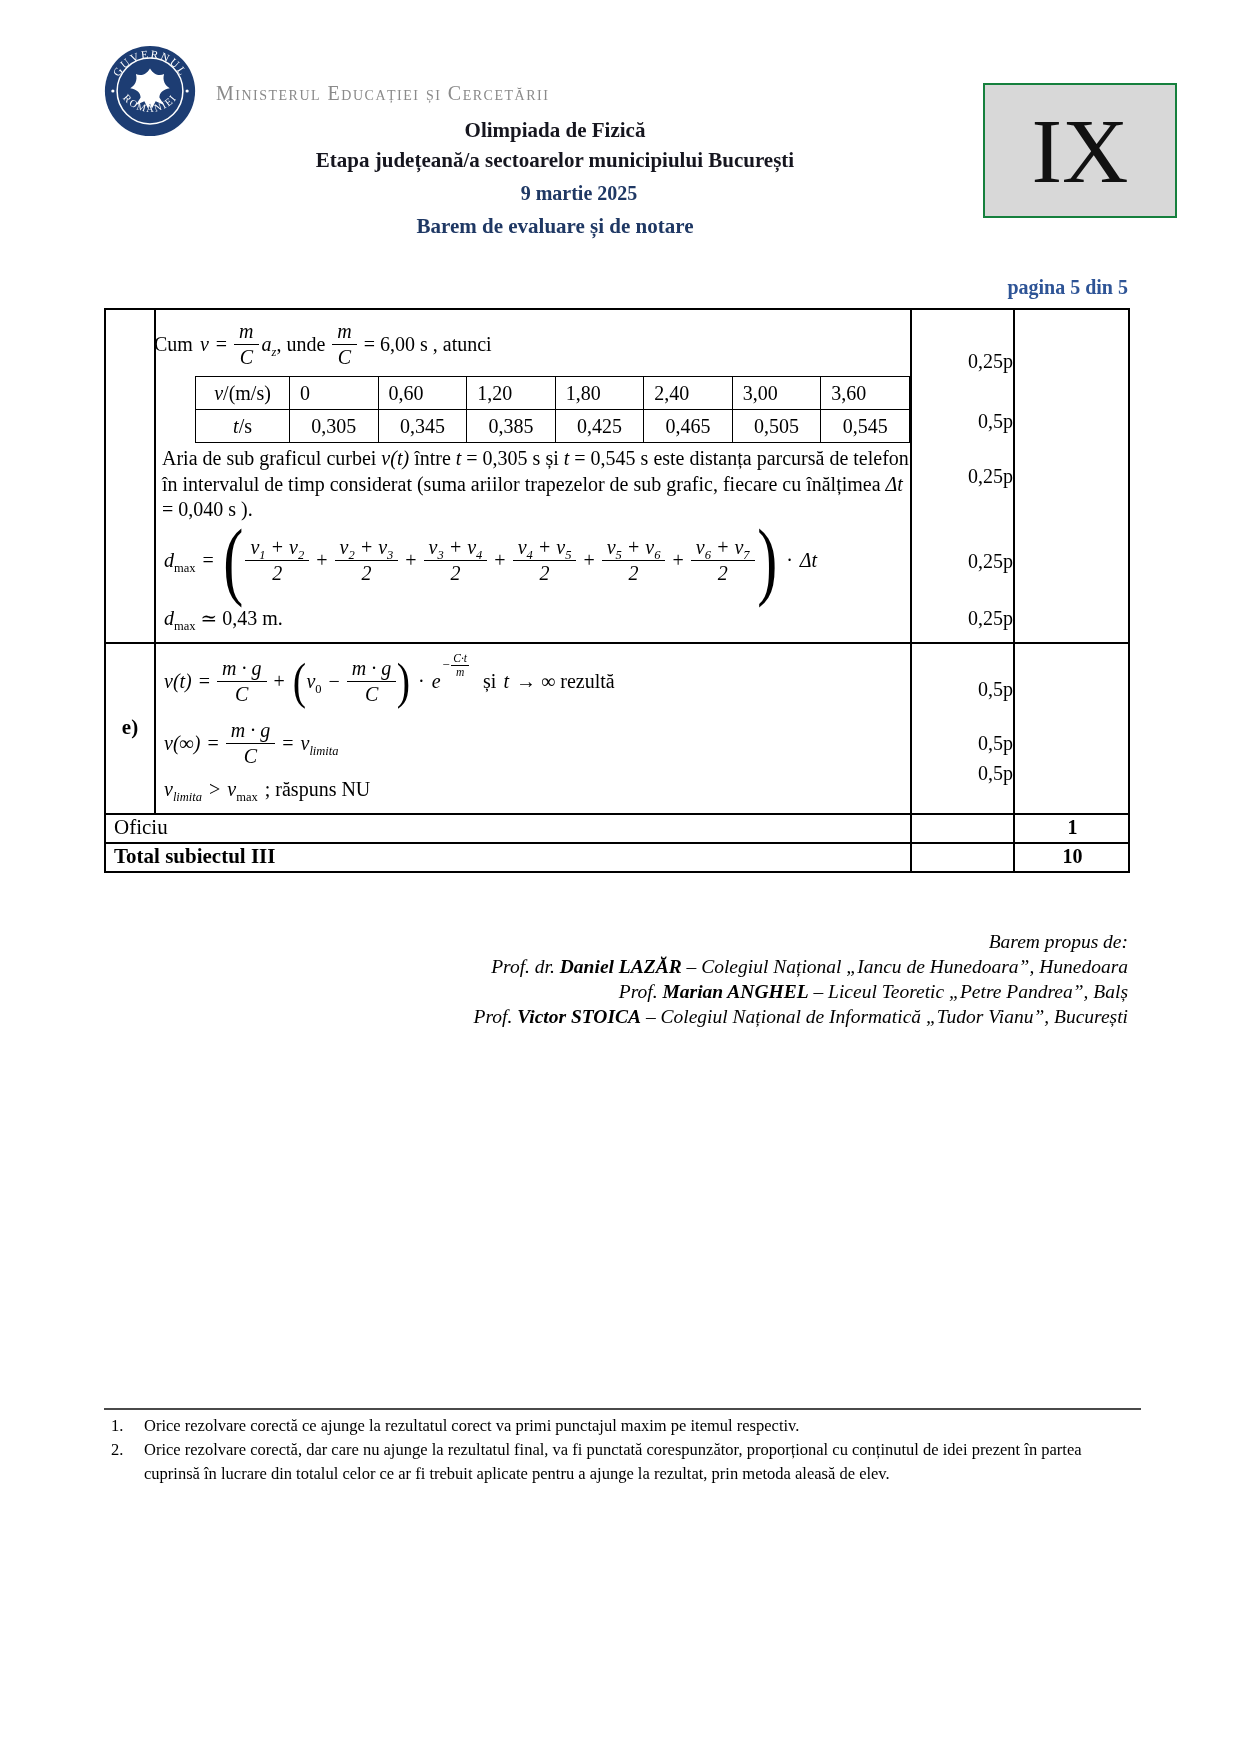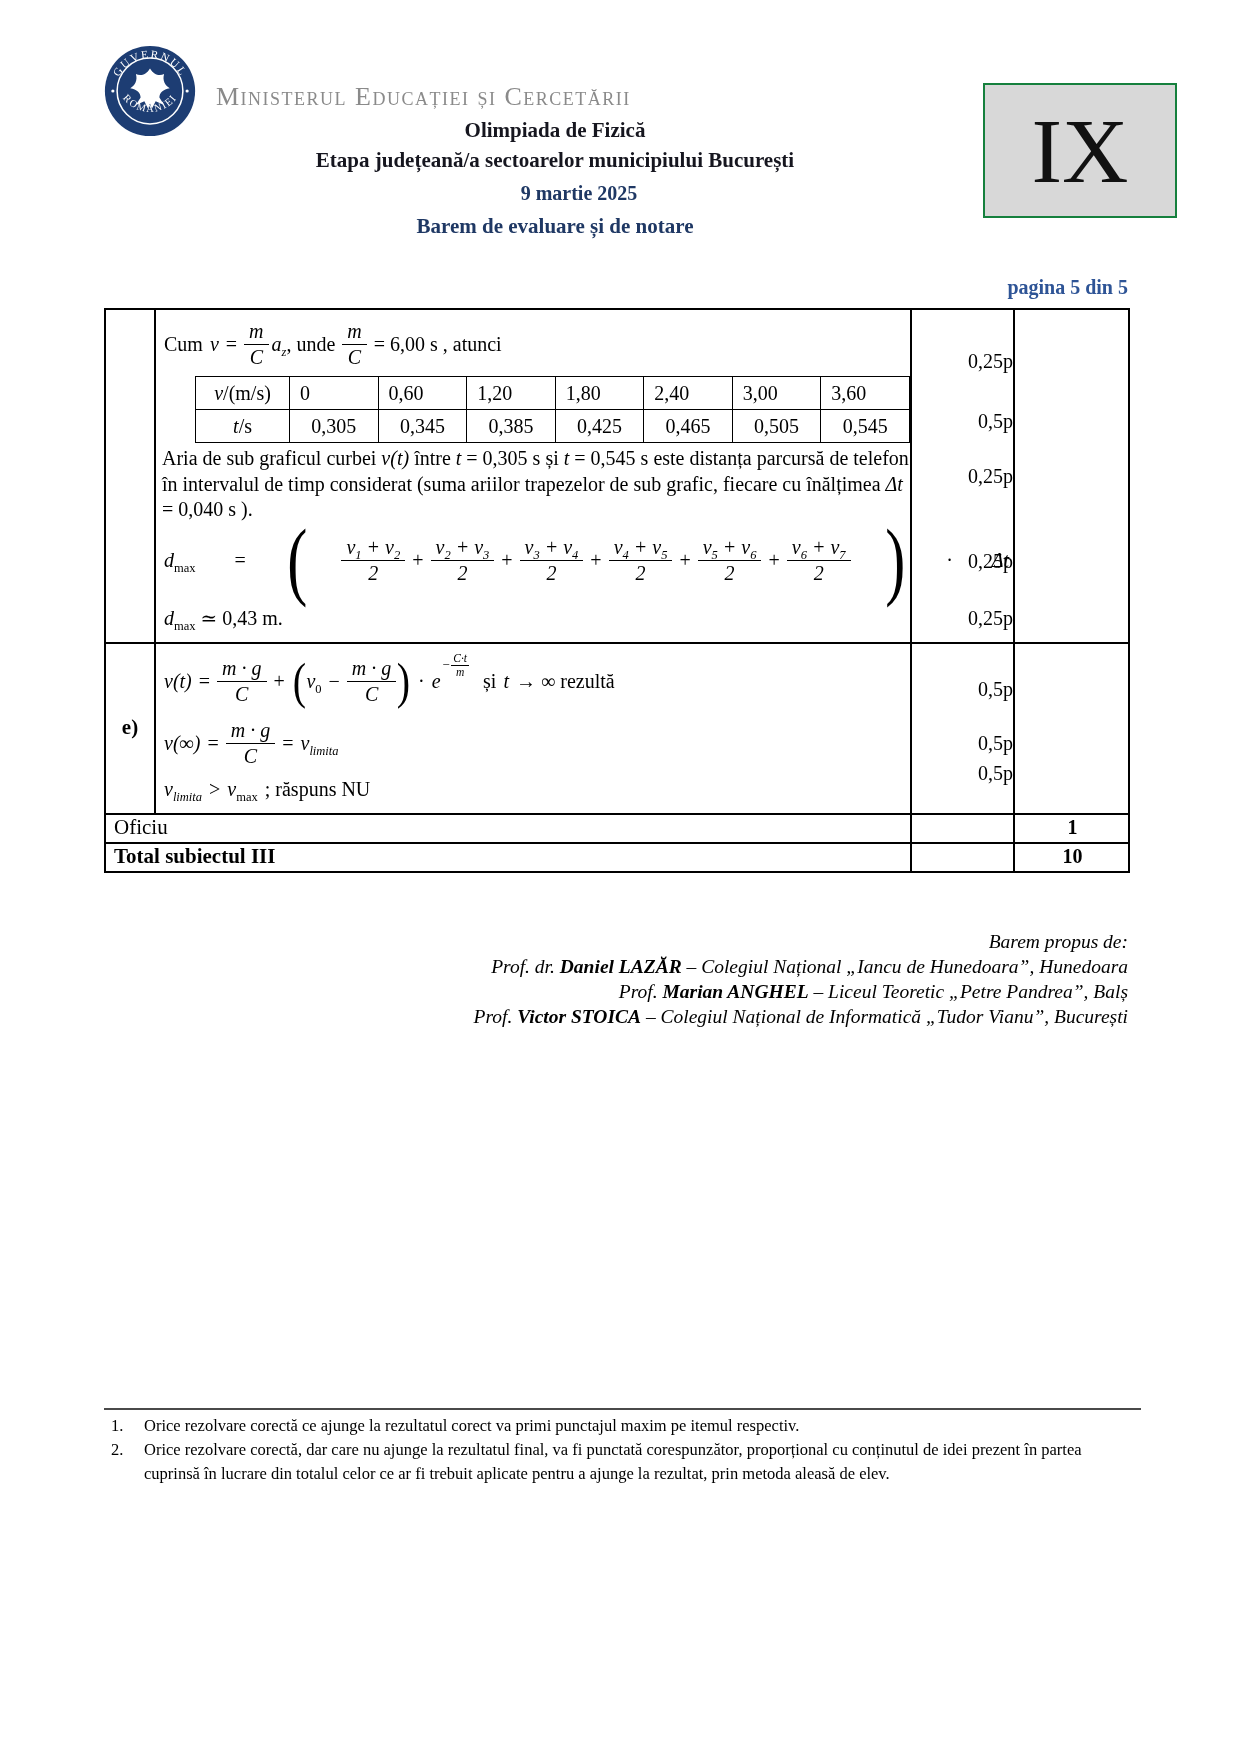--- a/index.html
+++ b/index.html
@@ -1,21 +1,21 @@
 <!DOCTYPE html>
 <html><head>
 <meta charset="utf-8">
 <style>
   html,body{margin:0;padding:0;background:#fff;}
   .page{position:relative;width:1241px;height:1755px;background:#fff;overflow:hidden;
         font-family:"Liberation Serif","DejaVu Serif",serif;color:#000;}
 
   
   .logo{position:absolute;left:103px;top:44px;width:94px;height:94px;}
-  .ministry{position:absolute;left:216px;top:82px;font-size:26px;letter-spacing:1.5px;
+  .ministry{position:absolute;left:216px;top:82px;font-size:20px;letter-spacing:1.5px;
             color:#8a8a8a;font-variant:small-caps;}
   .titles{position:absolute;left:0;top:118px;width:1110px;text-align:center;}
   .t1,.t2{font-size:21px;font-weight:bold;color:#16161f;}
   .t2{margin-top:5px;}
   .t3{font-size:20px;font-weight:bold;color:#1f3864;margin-top:9px;margin-left:48px;}
   .t4{font-size:21px;font-weight:bold;color:#1f3864;margin-top:9px;}
   .badge{position:absolute;left:983px;top:83px;width:190px;height:131px;background:#d8d8d8;
          border:2px solid #15803d;display:flex;align-items:center;justify-content:center;
          font-size:92px;line-height:1;color:#111;}
   .page-ind{position:absolute;top:276px;right:113px;width:300px;text-align:right;
@@ -114,21 +114,21 @@
 
     <div class="vline" style="left:48px;top:0;height:503px;" data-name="divider"></div>
     <div class="vline" style="left:804px;top:0;height:100%;" data-name="divider"></div>
     <div class="vline" style="left:907px;top:0;height:100%;" data-name="divider"></div>
     <div class="hline" style="top:332px;" data-name="divider"></div>
     <div class="hline" style="top:503px;" data-name="divider"></div>
     <div class="hline" style="top:532px;" data-name="divider"></div>
 
     <div class="cell" style="left:48px;top:0;width:756px;height:332px;position:absolute;" data-name="row-d-content-cell">
 
-      <div class="mrow" style="position:absolute;left:10px;top:4px;height:60px;" data-name="formula-v-equals">
+      <div class="mrow" style="position:absolute;left:0;top:4px;height:60px;" data-name="formula-v-equals">
         <span data-name="word-cum">Cum</span>
           <span class="gap"></span>
         <span class="mi" data-name="var-v">v</span>
         <span class="op" data-name="equals-sign">=</span>
         <span class="frac" data-name="fraction-m-over-C">
           <span class="num" data-name="numerator">m</span>
           <span class="den" data-name="denominator">C</span>
         </span>
         <span class="mi" style="margin-left:3px;" data-name="var-a"><span>a</span><sub>z</sub></span>
         <span data-name="word-unde">, unde</span>
@@ -161,21 +161,21 @@
               <td class="vtd" data-name="t-value-cell">0,425</td>
               <td class="vtd" data-name="t-value-cell">0,465</td>
               <td class="vtd" data-name="t-value-cell">0,505</td>
               <td class="vtd" data-name="t-value-cell">0,545</td>
             </tr>
       </tbody>
         </table>
 
       <div class="para" data-name="area-paragraph"><span>Aria de sub graficul curbei </span><span class="mi">v(t)</span><span> între </span><span class="mi">t</span><span> = 0,305 s și </span><span class="mi">t</span><span> = 0,545 s este distanța parcursă de telefon în intervalul de timp considerat (suma ariilor trapezelor de sub grafic, fiecare cu înălțimea </span><span class="mi">Δt</span><span> = 0,040 s ).</span></div>
 
-      <div class="mrow" style="position:absolute;left:10px;top:210px;height:80px;gap:32px;" data-name="formula-dmax">
+      <div class="mrow" style="position:absolute;left:10px;top:210px;height:80px;" data-name="formula-dmax">
         <span class="mi" data-name="var-dmax"><span>d</span><sub style="font-style:normal;">max</sub></span>
         <span class="op" data-name="equals-sign">=</span>
         <span class="bp" data-name="open-paren">(</span>
         <span class="mrow" data-name="dmax-fractions">
             <span class="frac" data-name="fraction">
               <span class="num" data-name="fraction-numerator"><i data-name="var">v</i><sub data-name="var-sub">1</sub><span data-name="plus">&nbsp;+&nbsp;</span><i data-name="var">v</i><sub data-name="var-sub">2</sub></span>
               <span class="den" data-name="fraction-denominator">2</span>
             </span>
             <span class="op" data-name="plus-operator">+</span>
             <span class="frac" data-name="fraction">

